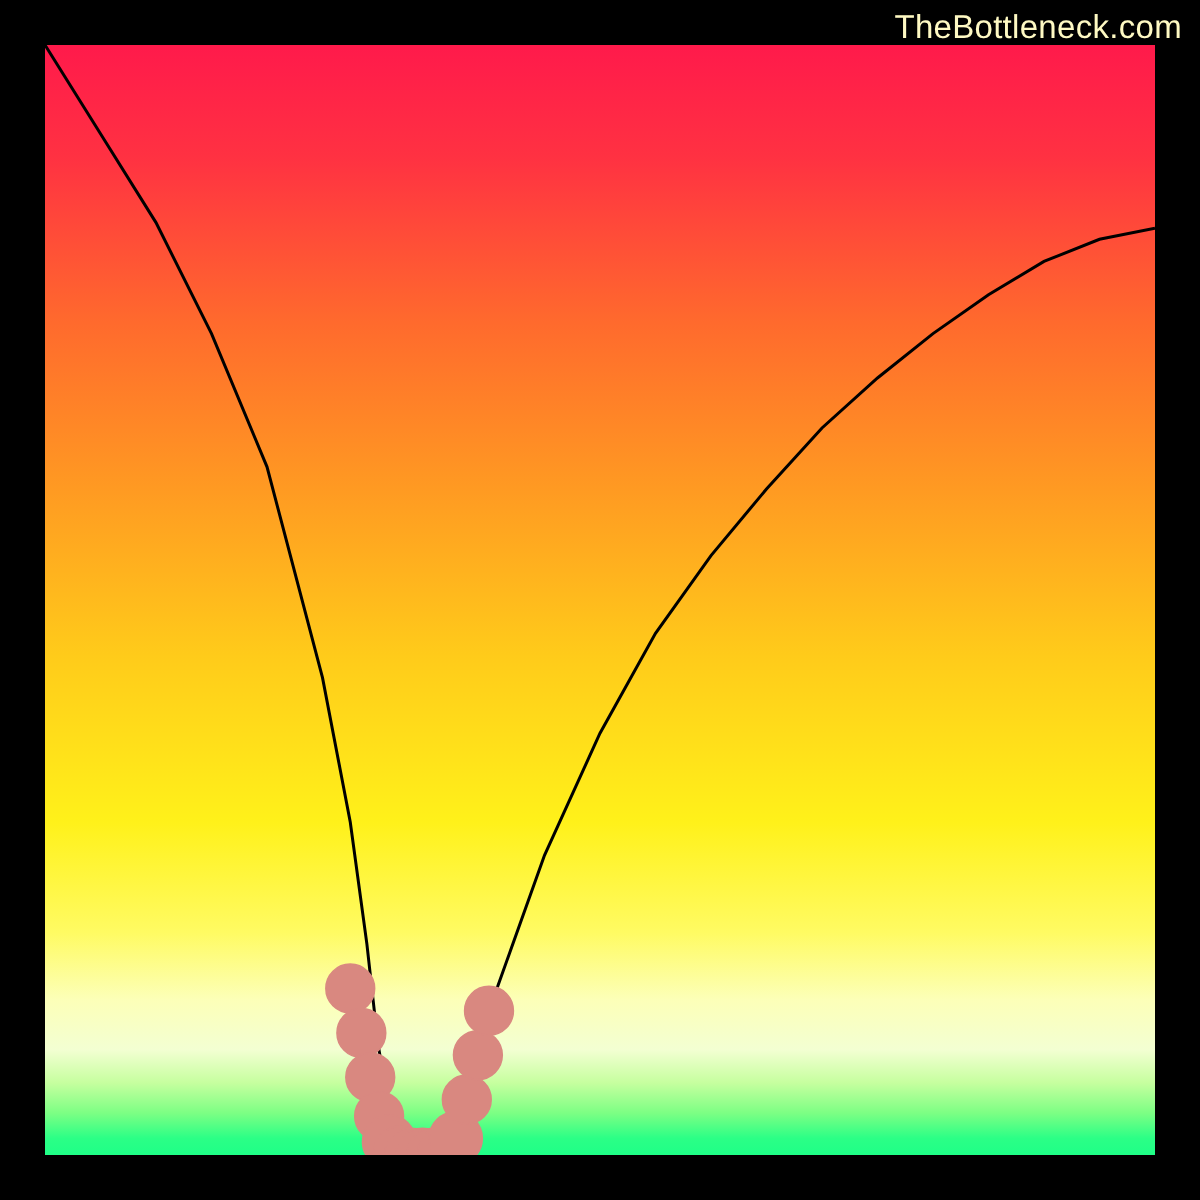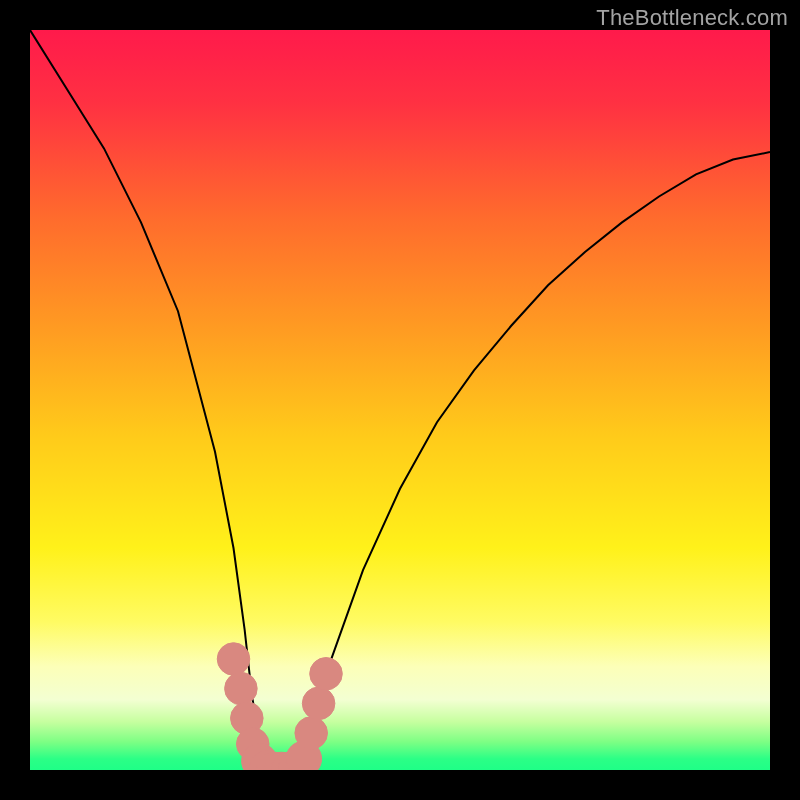--- a/index.html
+++ b/index.html
@@ -21,21 +21,21 @@
     position: absolute;
     left: 30px;
     top: 30px;
     width: 740px;
     height: 740px;
   }
   .watermark {
     position: absolute;
     top: 5px;
     right: 12px;
-    color: #a3a3a3;
+    color: #fef9c3;
     font-size: 22px;
     font-weight: 500;
     letter-spacing: 0.2px;
   }
   svg { display: block; }
 </style>
 </head>
 <body>
 
 <div class="frame">

